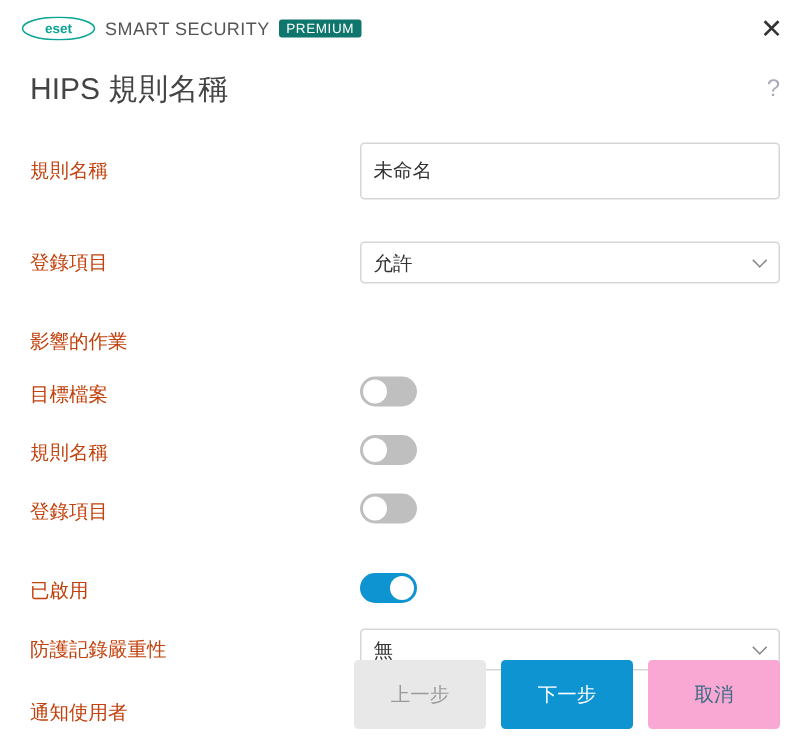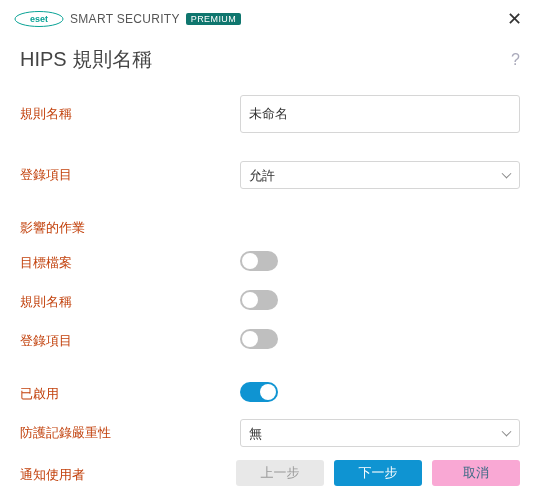--- a/index.html
+++ b/index.html
@@ -143,21 +143,21 @@
   .footer {
     position: absolute;
     bottom: 0; left: 0; right: 0;
     padding: 14px 20px;
     display: flex;
     justify-content: flex-end;
     gap: 10px;
   }
   .btn {
     min-width: 88px;
-    height: 26px;
+    height: 46px;
     border-radius: 3px;
     border: none;
     font-size: 13px;
     font-family: inherit;
     cursor: pointer;
   }
   .btn.secondary {
     background: #e8e8e8;
     color: #9a9a9a;
   }

